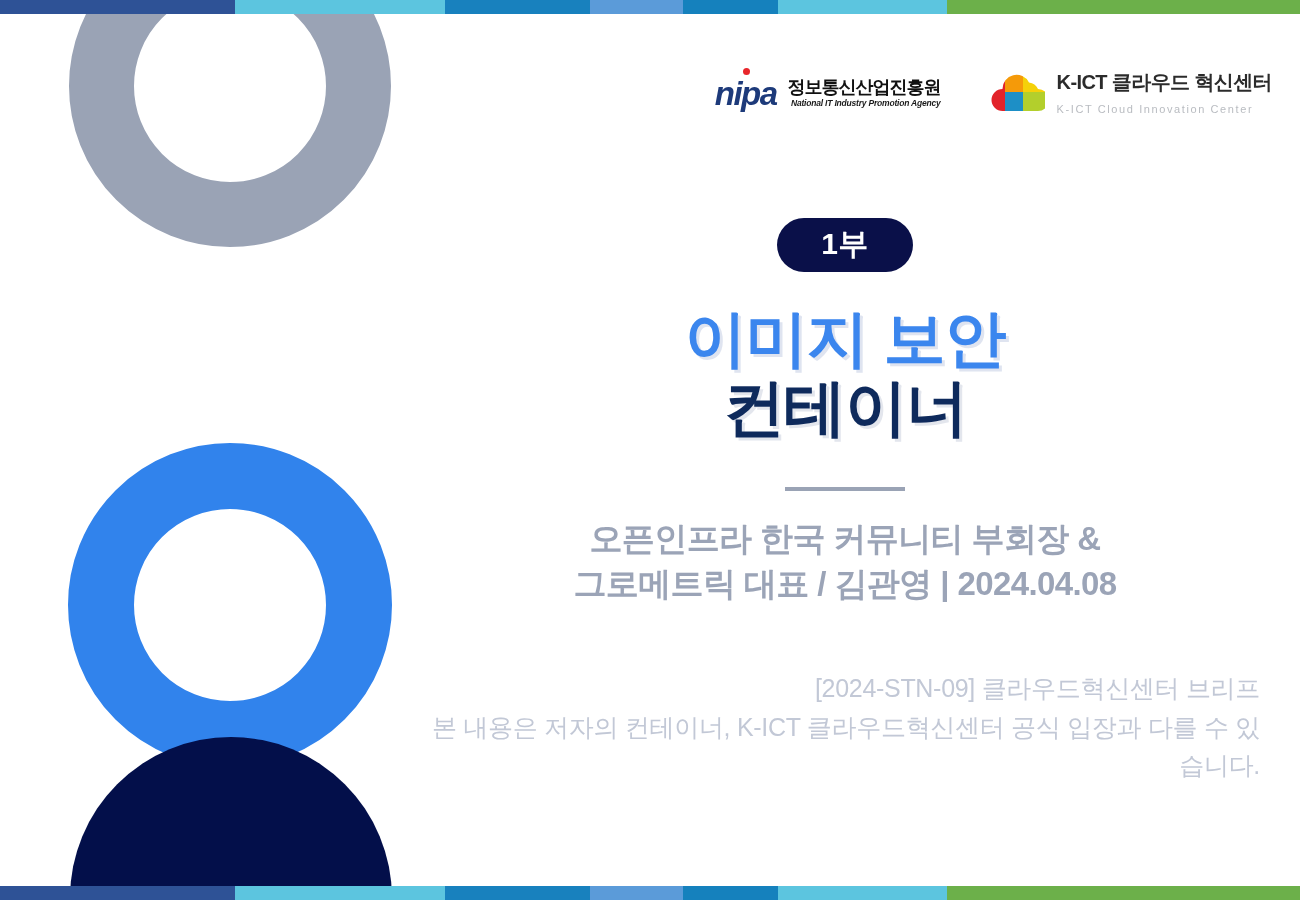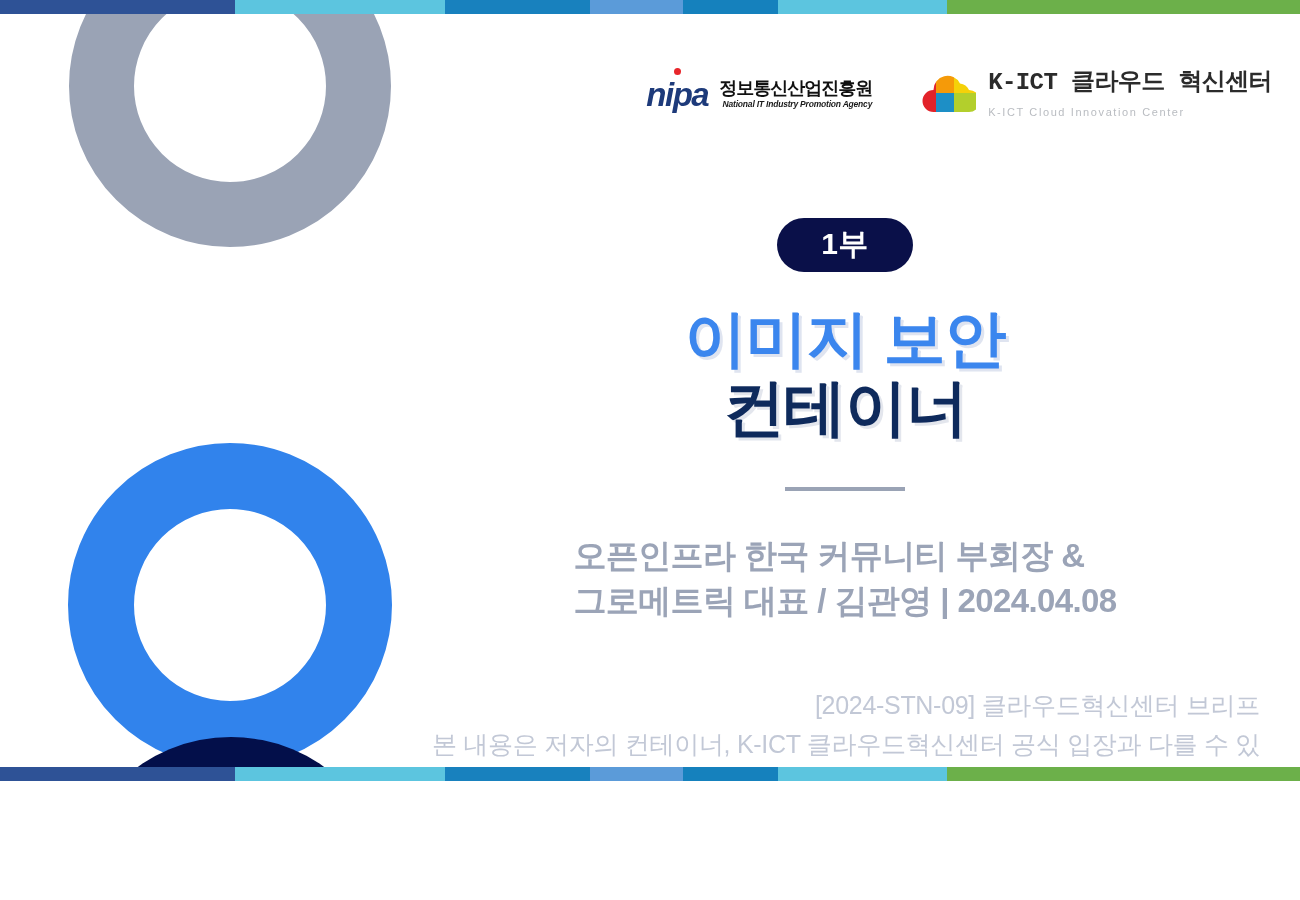--- a/index.html
+++ b/index.html
@@ -7,21 +7,21 @@
     padding: 0;
     background: #ffffff;
   }
   body {
     font-family: "Liberation Sans", "DejaVu Sans", sans-serif;
   }
 
   #slide {
     position: relative;
     width: 1300px;
-    height: 781px;
+    height: 900px;
     background: #ffffff;
     overflow: hidden;
   }
 
   
   .color-bar {
     position: absolute;
     left: 0;
     width: 1300px;
     height: 14px;
@@ -117,26 +117,25 @@
     text-align: right;
   }
 
   .logo-kict {
     display: flex;
     align-items: center;
     gap: 12px;
   }
   .kict-text-block { line-height: 1.1; }
   .kict-ko {
-    font-size: 24px;
+    font-size: 20px;
     font-weight: bold;
     color: #2b2b2b;
     letter-spacing: -0.6px;
     white-space: nowrap;
-    font-family: Liberation Mono, monospace;
   }
   .kict-en {
     font-size: 11px;
     color: #b9bcc1;
     letter-spacing: 1.6px;
     white-space: nowrap;
     margin-top: 10px;
   }
 
   
@@ -186,22 +185,22 @@
   }
 
   .divider {
     margin-top: 44px;
     width: 120px;
     height: 4px;
     background: #9aa3b5;
   }
 
   .subtitle {
-    margin-top: 42px;
-    text-align: left;
+    margin-top: 25px;
+    text-align: center;
     color: #9ba4b7;
     font-size: 33px;
     font-weight: bold;
     line-height: 1.38;
     letter-spacing: -0.6px;
   }
   .subtitle span { display: block; }
 
   .footer {
     margin-top: 62px;

